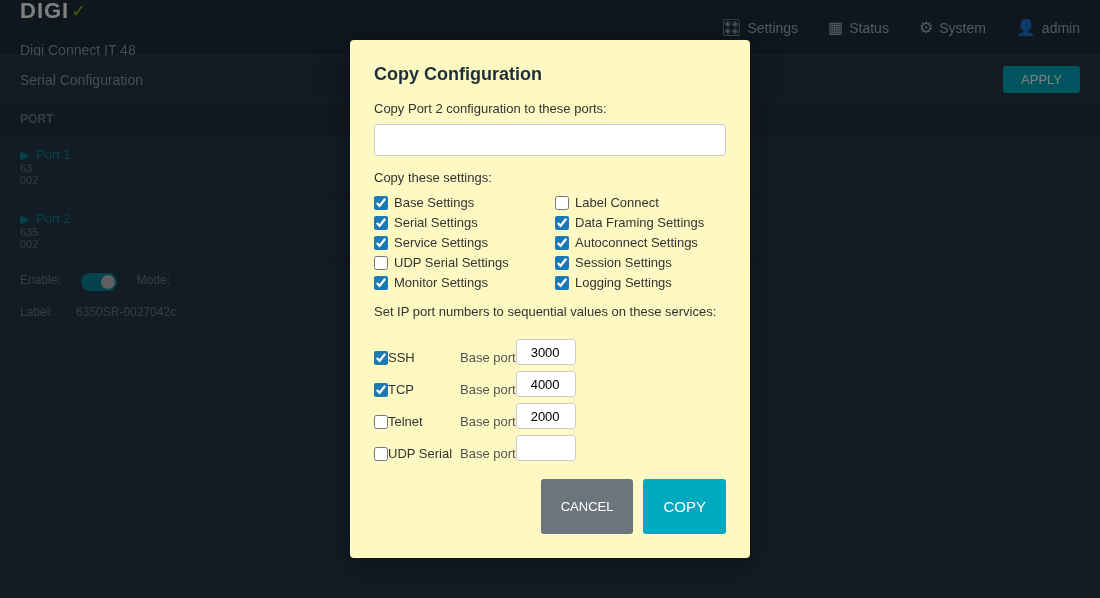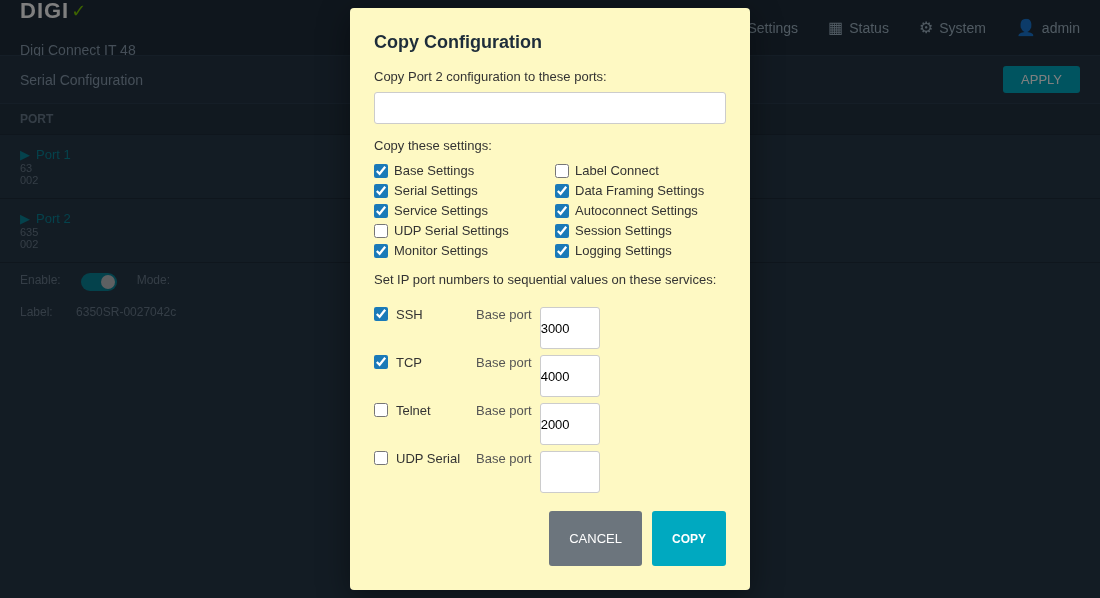--- a/index.html
+++ b/index.html
@@ -210,22 +210,21 @@
       color: #333;
       margin-bottom: 20px;
     }
 
     .port-rows {
       margin-bottom: 18px;
     }
 
     .port-row {
       display: flex;
-      align-items: flex-start;
-      gap: 8px;
+      align-items: flex-end;
       margin-bottom: 6px;
       font-size: 13px;
       color: #333;
     }
 
     .port-row input[type="checkbox"] {
       width: 14px;
       height: 14px;
       accent-color: #1a7ab8;
       cursor: pointer;
@@ -234,24 +233,24 @@
     .port-name {
       width: 72px;
     }
 
     .base-port-label {
       color: #555;
     }
 
     .port-input {
       width: 60px;
-      height: 42px;
+      height: 26px;
       border: 1px solid #ccc;
       border-radius: 3px;
-      padding: 0 0;
+      padding: 0 14px;
       font-size: 13px;
       outline: none;
     }
 
     .modal-footer {
       display: flex;
       justify-content: flex-end;
       gap: 10px;
       margin-top: 4px;
     }
@@ -266,23 +265,23 @@
       cursor: pointer;
       font-weight: 500;
     }
 
     .btn-copy {
       background: #00a9c0;
       color: #fff;
       border: none;
       padding: 8px 20px;
       border-radius: 3px;
-      font-size: 12px;
-      cursor: pointer;
-      font-weight: 700;
+      font-size: 15px;
+      cursor: pointer;
+      font-weight: 400;
     }
 
     
     .bg-port-row {
       padding: 12px 20px;
       border-bottom: 1px solid #1e2d3a;
       display: flex;
       align-items: center;
     }
 

